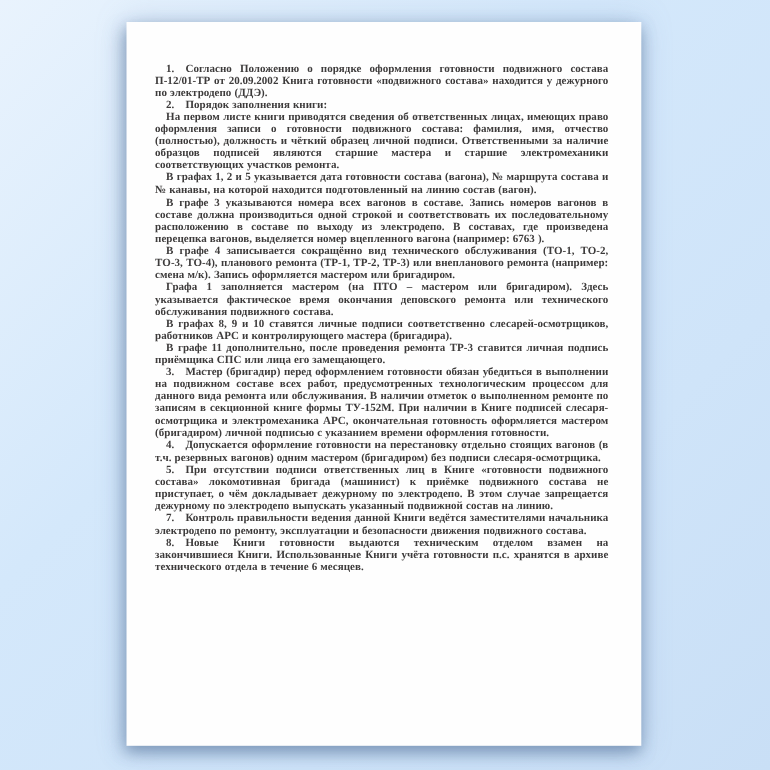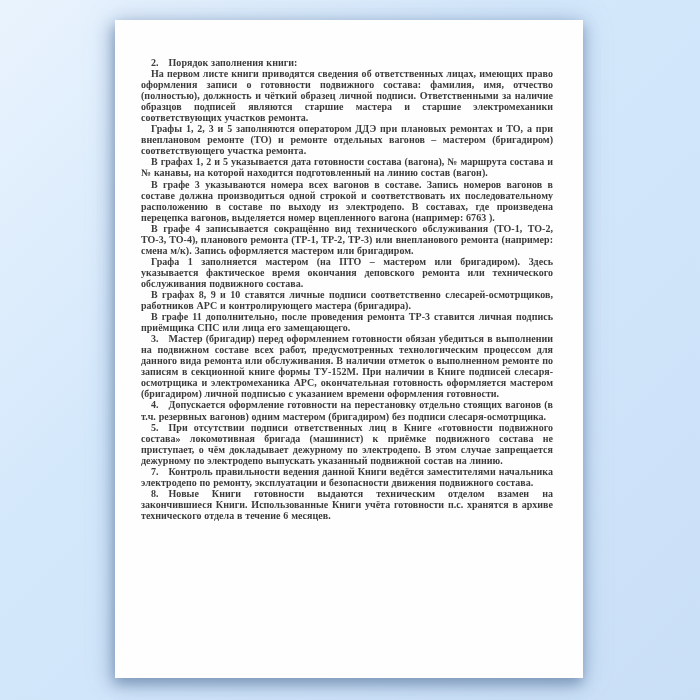--- a/index.html
+++ b/index.html
@@ -35,23 +35,23 @@
     hyphens: auto;
     -webkit-hyphens: auto;
   }
 </style>
 </head>
 <body>
 
 <div class="scene">
   <div class="paper">
     <div class="content">
+      <p>1. Согласно Положению о порядке оформления готовности подвижного состава П-12/01-ТР от 20.09.2002 Книга готовности «подвижного состава» находится у дежурного по электродепо (ДДЭ).</p>
       <p>2. Порядок заполнения книги:</p>
       <p>На первом листе книги приводятся сведения об ответственных лицах, имеющих право оформления записи о готовности подвижного состава: фамилия, имя, отчество (полностью), должность и чёткий образец личной подписи. Ответственными за наличие образцов подписей являются старшие мастера и старшие электромеханики соответствующих участков ремонта.</p>
-      <p>Графы 1, 2, 3 и 5 заполняются оператором ДДЭ при плановых ремонтах и ТО, а при внеплановом ремонте (ТО) и ремонте отдельных вагонов – мастером (бригадиром) соответствующего участка ремонта.</p>
       <p>В графах 1, 2 и 5 указывается дата готовности состава (вагона), № маршрута состава и № канавы, на которой находится подготовленный на линию состав (вагон).</p>
       <p>В графе 3 указываются номера всех вагонов в составе. Запись номеров вагонов в составе должна производиться одной строкой и соответствовать их последовательному расположению в составе по выходу из электродепо. В составах, где произведена перецепка вагонов, выделяется номер вцепленного вагона (например: 6763 ).</p>
       <p>В графе 4 записывается сокращённо вид технического обслуживания (ТО-1, ТО-2, ТО-3, ТО-4), планового ремонта (ТР-1, ТР-2, ТР-3) или внепланового ремонта (например: смена м/к). Запись оформляется мастером или бригадиром.</p>
       <p>Графа 1 заполняется мастером (на ПТО – мастером или бригадиром). Здесь указывается фактическое время окончания деповского ремонта или технического обслуживания подвижного состава.</p>
       <p>В графах 8, 9 и 10 ставятся личные подписи соответственно слесарей-осмотрщиков, работников АРС и контролирующего мастера (бригадира).</p>
       <p>В графе 11 дополнительно, после проведения ремонта ТР-3 ставится личная подпись приёмщика СПС или лица его замещающего.</p>
       <p>3. Мастер (бригадир) перед оформлением готовности обязан убедиться в выполнении на подвижном составе всех работ, предусмотренных технологическим процессом для данного вида ремонта или обслуживания. В наличии отметок о выполненном ремонте по записям в секционной книге формы ТУ-152М. При наличии в Книге подписей слесаря-осмотрщика и электромеханика АРС, окончательная готовность оформляется мастером (бригадиром) личной подписью с указанием времени оформления готовности.</p>
       <p>4. Допускается оформление готовности на перестановку отдельно стоящих вагонов (в т.ч. резервных вагонов) одним мастером (бригадиром) без подписи слесаря-осмотрщика.</p>
       <p>5. При отсутствии подписи ответственных лиц в Книге «готовности подвижного состава» локомотивная бригада (машинист) к приёмке подвижного состава не приступает, о чём докладывает дежурному по электродепо. В этом случае запрещается дежурному по электродепо выпускать указанный подвижной состав на линию.</p>
       <p>7. Контроль правильности ведения данной Книги ведётся заместителями начальника электродепо по ремонту, эксплуатации и безопасности движения подвижного состава.</p>

